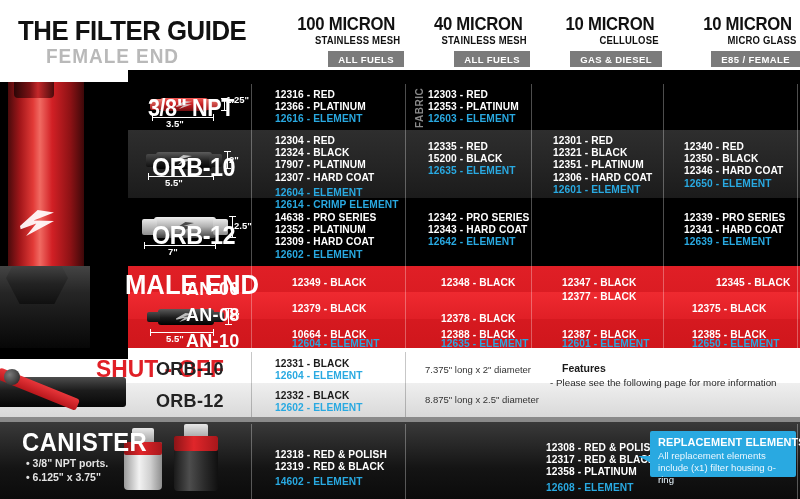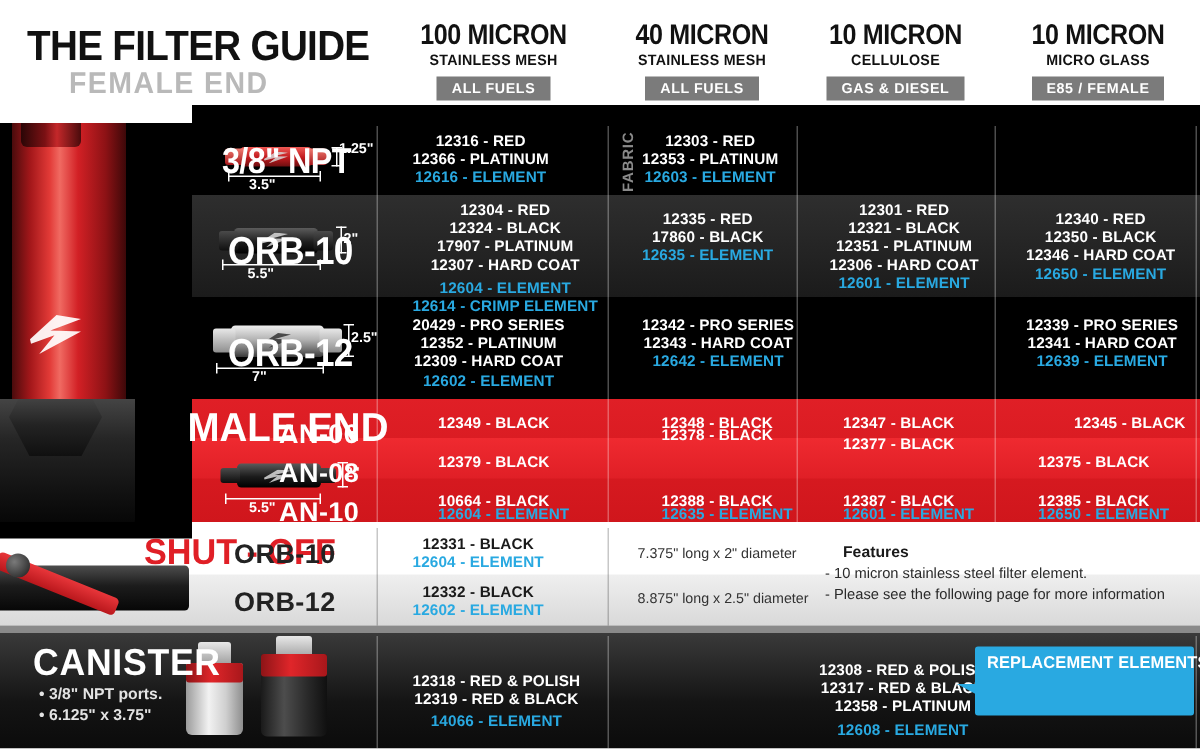--- a/index.html
+++ b/index.html
@@ -19,21 +19,21 @@
     font-weight:bold; font-size:28px; letter-spacing:-0.5px;
     color:#111; transform:scaleX(0.92); transform-origin:left center;
     white-space:nowrap;
   }
   .subtitle {
     position:absolute; left:46px; top:45px;
     font-weight:bold; font-size:20px; letter-spacing:1px;
     color:#b9b9b9; white-space:nowrap;
     transform:scaleX(0.95); transform-origin:left center;
   }
-  .colhead { position:absolute; top:14px; text-align:center; }
+  .colhead { position:absolute; top:14px; text-align:right; }
   .colhead .micron {
     font-family:"Liberation Sans Narrow","Liberation Sans",sans-serif;
     font-weight:bold; font-size:19px; color:#111; letter-spacing:-0.3px;
     transform:scaleX(0.88); white-space:nowrap; line-height:20px;
   }
   .colhead .media {
     font-weight:bold; font-size:10px; color:#111; letter-spacing:0.2px;
     white-space:nowrap; line-height:13px; transform:scaleX(0.95);
   }
   .colhead .fuel {
@@ -159,21 +159,21 @@
     font-family:"Liberation Sans Narrow","Liberation Sans",sans-serif;
     font-weight:bold; font-size:25px; color:#fff; letter-spacing:0.5px;
     transform:scaleX(0.95); transform-origin:left center; white-space:nowrap;
   }
   .canister-bullets {
     position:absolute; left:26px; top:456px; color:#e3e3e3;
     font-size:10.5px; font-weight:bold; line-height:14px; white-space:nowrap;
   }
 
   
-  .cell { position:absolute;text-align:center; }
+  .cell { position:absolute; }
   .pn { font-weight:bold; font-size:10.2px; line-height:12.2px; white-space:nowrap; letter-spacing:0.1px; }
   .pn.white { color:#fff; }
   .pn.blue  { color:#29a9e1; }
   .pn.dark  { color:#1a1a1a; }
 
   
   .vdiv { position:absolute; width:1px; background:rgba(255,255,255,0.30); }
   .vdiv.dk { background:rgba(0,0,0,0.22); }
 
   .fabric {
@@ -391,39 +391,39 @@
   <div class="cell" style="left:275px; top:135px;">
     <div class="pn white">12304 - RED</div>
     <div class="pn white">12324 - BLACK</div>
     <div class="pn white">17907 - PLATINUM</div>
     <div class="pn white">12307 - HARD COAT</div>
     <div class="pn blue" style="margin-top:3px;">12604 - ELEMENT</div>
     <div class="pn blue">12614 - CRIMP ELEMENT</div>
   </div>
   <div class="cell" style="left:428px; top:141px;">
     <div class="pn white">12335 - RED</div>
-    <div class="pn white">17860 - BLACK</div>
+    <div class="pn white">15200 - BLACK</div>
     <div class="pn blue">12635 - ELEMENT</div>
   </div>
   <div class="cell" style="left:553px; top:135px;">
     <div class="pn white">12301 - RED</div>
     <div class="pn white">12321 - BLACK</div>
     <div class="pn white">12351 - PLATINUM</div>
     <div class="pn white">12306 - HARD COAT</div>
     <div class="pn blue">12601 - ELEMENT</div>
   </div>
   <div class="cell" style="left:684px; top:141px;">
     <div class="pn white">12340 - RED</div>
     <div class="pn white">12350 - BLACK</div>
     <div class="pn white">12346 - HARD COAT</div>
     <div class="pn blue">12650 - ELEMENT</div>
   </div>
 
   <div class="cell" style="left:275px; top:212px;">
-    <div class="pn white">20429 - PRO SERIES</div>
+    <div class="pn white">14638 - PRO SERIES</div>
     <div class="pn white">12352 - PLATINUM</div>
     <div class="pn white">12309 - HARD COAT</div>
     <div class="pn blue">12602 - ELEMENT</div>
   </div>
   <div class="cell" style="left:428px; top:212px;">
     <div class="pn white">12342 - PRO SERIES</div>
     <div class="pn white">12343 - HARD COAT</div>
     <div class="pn blue">12642 - ELEMENT</div>
   </div>
   <div class="cell" style="left:684px; top:212px;">
@@ -431,21 +431,21 @@
     <div class="pn white">12341 - HARD COAT</div>
     <div class="pn blue">12639 - ELEMENT</div>
   </div>
 
   <div class="cell pn white" style="left:292px; top:277px;">12349 - BLACK</div>
   <div class="cell pn white" style="left:441px; top:277px;">12348 - BLACK</div>
   <div class="cell pn white" style="left:562px; top:277px;">12347 - BLACK</div>
   <div class="cell pn white" style="left:716px; top:277px;">12345 - BLACK</div>
 
   <div class="cell pn white" style="left:292px; top:303px;">12379 - BLACK</div>
-  <div class="cell pn white" style="left:441px; top:285px;">12378 - BLACK</div>
+  <div class="cell pn white" style="left:441px; top:313px;">12378 - BLACK</div>
   <div class="cell pn white" style="left:562px; top:291px;">12377 - BLACK</div>
   <div class="cell pn white" style="left:692px; top:303px;">12375 - BLACK</div>
 
   <div class="cell pn white" style="left:292px; top:329px;">10664 - BLACK</div>
   <div class="cell pn white" style="left:441px; top:329px;">12388 - BLACK</div>
   <div class="cell pn white" style="left:562px; top:329px;">12387 - BLACK</div>
   <div class="cell pn white" style="left:692px; top:329px;">12385 - BLACK</div>
 
   <div class="cell pn blue" style="left:292px; top:338px;">12604 - ELEMENT</div>
   <div class="cell pn blue" style="left:441px; top:338px;">12635 - ELEMENT</div>
@@ -458,34 +458,37 @@
   </div>
   <div class="cell" style="left:275px; top:390px;">
     <div class="pn dark">12332 - BLACK</div>
     <div class="pn blue">12602 - ELEMENT</div>
   </div>
   <div class="so-dim" style="left:425px; top:364px;">7.375" long x 2" diameter</div>
   <div class="so-dim" style="left:425px; top:394px;">8.875" long x 2.5" diameter</div>
 
   <div class="feat-title" style="left:546px; top:362px;margin-left:16px;">Features</div>
   <div class="feat-list" style="left:550px; top:376px;">
-    <div>- 10 micron stainless steel filter element.</div>
     <div>- Please see the following page for more information</div>
   </div>
 
   <div class="cell" style="left:275px; top:449px;">
     <div class="pn white">12318 - RED &amp; POLISH</div>
     <div class="pn white">12319 - RED &amp; BLACK</div>
-    <div class="pn blue" style="margin-top:3px;">14066 - ELEMENT</div>
+    <div class="pn blue" style="margin-top:3px;">14602 - ELEMENT</div>
   </div>
   <div class="cell" style="left:546px; top:442px;">
     <div class="pn white">12308 - RED &amp; POLISH</div>
     <div class="pn white">12317 - RED &amp; BLACK</div>
     <div class="pn white">12358 - PLATINUM</div>
     <div class="pn blue" style="margin-top:3px;">12608 - ELEMENT</div>
   </div>
 
   <div class="callout-tail"></div>
   <div class="callout">
     <div class="ct">REPLACEMENT ELEMENTS</div>
+    <div class="cb">
+      <div>All replacement elements</div>
+      <div>include (x1) filter housing o-ring</div>
+    </div>
   </div>
 
 </div>
 
 </body></html>

